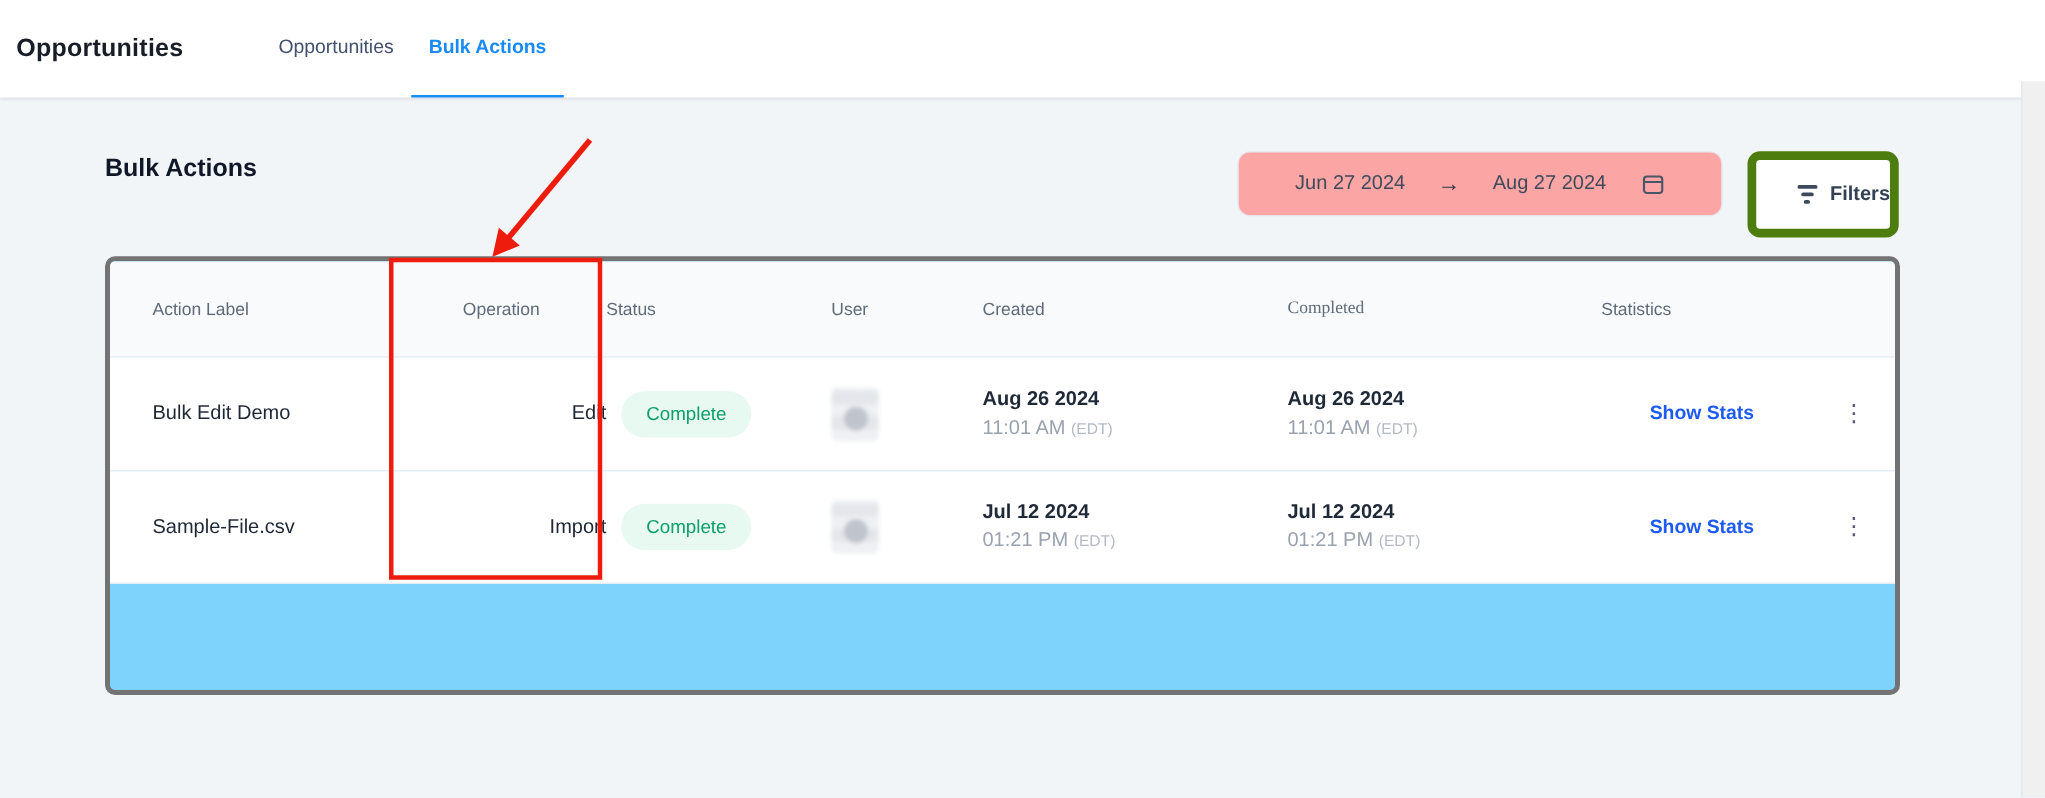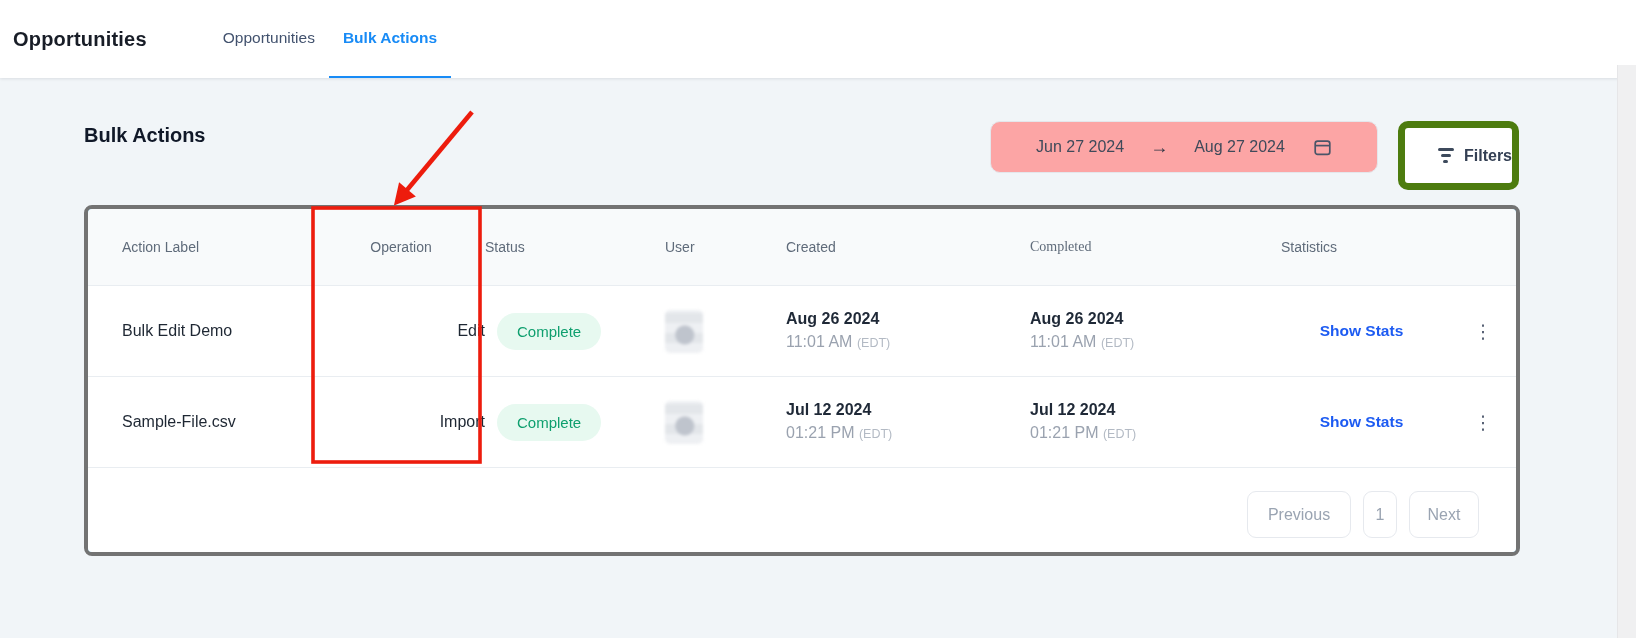--- a/index.html
+++ b/index.html
@@ -180,24 +180,19 @@
         <span class="tz">(EDT)</span></div>
     </div>
     <div class="cell c7">
       <span class="stats-link">Show Stats</span>
     </div>
     <div class="cell">
       <div class="kebab">⋮</div>
     </div>
   </div>
 
-  <div class="tfoot">
-    <button class="pg-btn pg-prev">Previous</button>
-    <button class="pg-btn pg-page">1</button>
-    <button class="pg-btn pg-next">Next</button>
-  </div>
 </div>
 
 <svg class="annotation" viewBox="0 0 1636 638">
   <rect x="313" y="208" width="167" height="254" fill="none" stroke="#ed1c0d" stroke-width="3.6"></rect>
   <line x1="472" y1="112" x2="407" y2="190" stroke="#ed1c0d" stroke-width="4.6"></line>
   <polygon points="396,203 413,196 400,185" fill="#ed1c0d" stroke="#ed1c0d" stroke-width="3"></polygon>
 </svg>
 
 </body></html>

